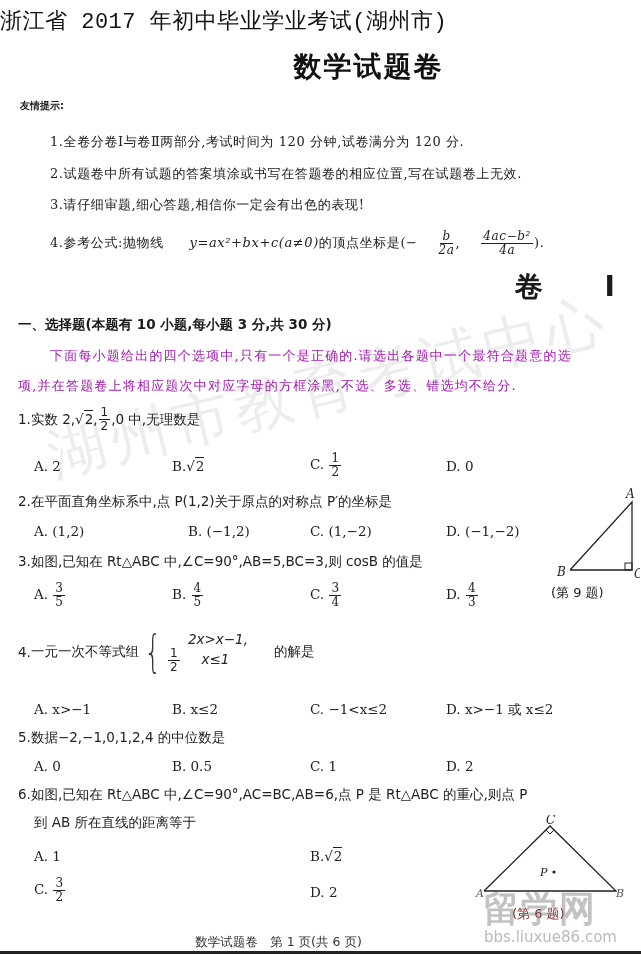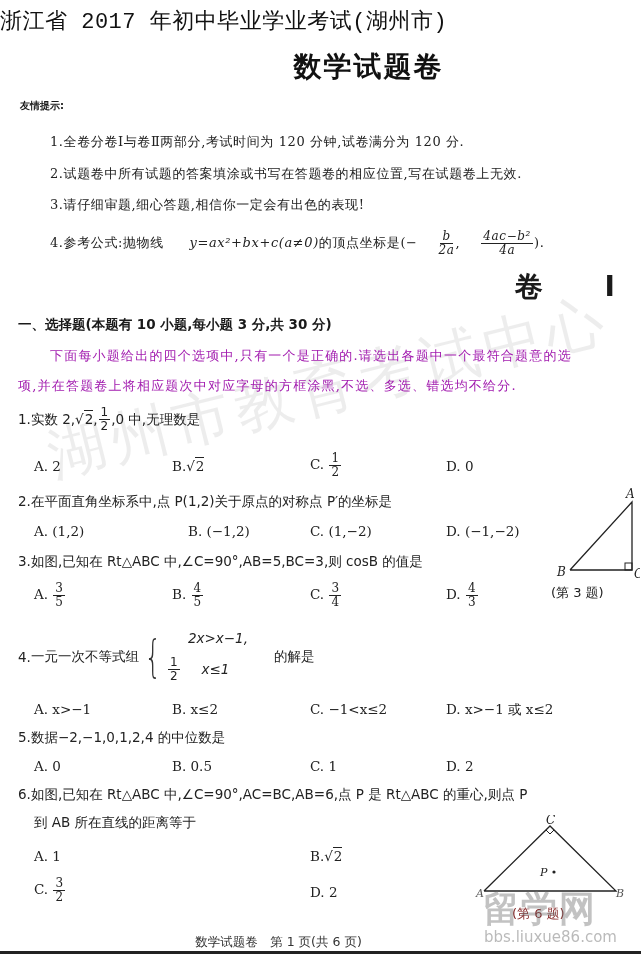--- a/index.html
+++ b/index.html
@@ -18,21 +18,21 @@
   .sec-head { top: 316px; left: 18px; font-family: "DejaVu Sans", sans-serif; font-weight: bold; font-size: 13.5px; }
   .para { font-size: 13px; letter-spacing: 1.2px; color: #a21caf; }
   .q { left: 18px; font-size: 13.5px; color: #222; font-family: "DejaVu Sans", sans-serif; }
   .opt { font-size: 13.5px; color: #222; }
   .frac { display: inline-flex; flex-direction: column; align-items: center; vertical-align: middle; font-size: 12px; line-height: 13px; margin: 0 1px; }
   .frac .num { border-bottom: 1px solid #222; padding: 0 2px; }
   .it { font-style: italic; margin-left: 21px; }
   .sqrt { border-top: 1px solid #222; padding-left: 1px; }
   .brace-sys { display: inline-flex; align-items: center; vertical-align: middle; }
   .brace { font-size: 44px; line-height: 44px; font-weight: 200; color: #333; transform: scaleX(0.6); display: inline-block; }
-  .sys-lines { display: inline-flex; flex-direction: column; gap: 10px; font-size: 13.5px; }
+  .sys-lines { display: inline-flex; flex-direction: column; gap: 0; font-size: 13.5px; }
   .fig-caption { font-size: 13px; color: #222; font-family: "DejaVu Sans", sans-serif; }
   .footer { top: 934px; left: 0; width: 557px; text-align: center; font-size: 12.5px; color: #333; font-family: "DejaVu Sans", sans-serif; }
   .bottom-rule { position: absolute; left: 0; top: 951px; width: 641px; height: 3px; background: #222; }
   .watermark-diag { position: absolute; left: 40px; top: 420px; font-family: "DejaVu Sans", sans-serif; font-size: 58px; color: rgba(0,0,0,0.07); transform: rotate(-14deg); transform-origin: left top; white-space: nowrap; letter-spacing: 6px; pointer-events: none; }
   .wm-logo { position: absolute; left: 483px; top: 885px; font-family: "DejaVu Sans", sans-serif; font-size: 36px; font-weight: bold; color: rgba(120,120,120,0.45); letter-spacing: 2px; }
   .wm-url { position: absolute; left: 484px; top: 928px; font-family: "DejaVu Sans", sans-serif; font-size: 15px; color: rgba(140,140,140,0.6); }
 </style>
 </head>
 <body>
 
@@ -99,21 +99,21 @@
       <span>3</span>
     </span></div>
 
 <svg class="abs" style="left:540px;top:488px" width="100" height="120">
   <polyline points="30,82 92,14 92,82 30,82" fill="none" stroke="#222" stroke-width="1.3"></polyline>
   <rect x="85" y="75" width="7" height="7" fill="none" stroke="#222" stroke-width="1"></rect>
   <text x="86" y="10" font-size="12" font-style="italic" font-family="DejaVu Serif, serif" fill="#222">A</text>
   <text x="17" y="88" font-size="12" font-style="italic" font-family="DejaVu Serif, serif" fill="#222">B</text>
   <text x="94" y="90" font-size="12" font-style="italic" font-family="DejaVu Serif, serif" fill="#222">C</text>
 </svg>
-<div class="abs fig-caption" style="top:584px;left:551px">(第 3 题)</div>
+<div class="abs fig-caption" style="top:584px;left:551px">(第 9 题)</div>
 
 <div class="abs q" style="top:630px">
   <span style="vertical-align:middle">4.</span><span style="vertical-align:middle">一元一次不等式组</span><span class="brace-sys">
       <span class="brace">{</span>
       <span class="sys-lines">
         <span class="it">2x&gt;x−1,</span>
         <span><span class="frac">
             <span class="num">1</span>
             <span>2</span>
           </span><span class="it">x≤1</span></span>

